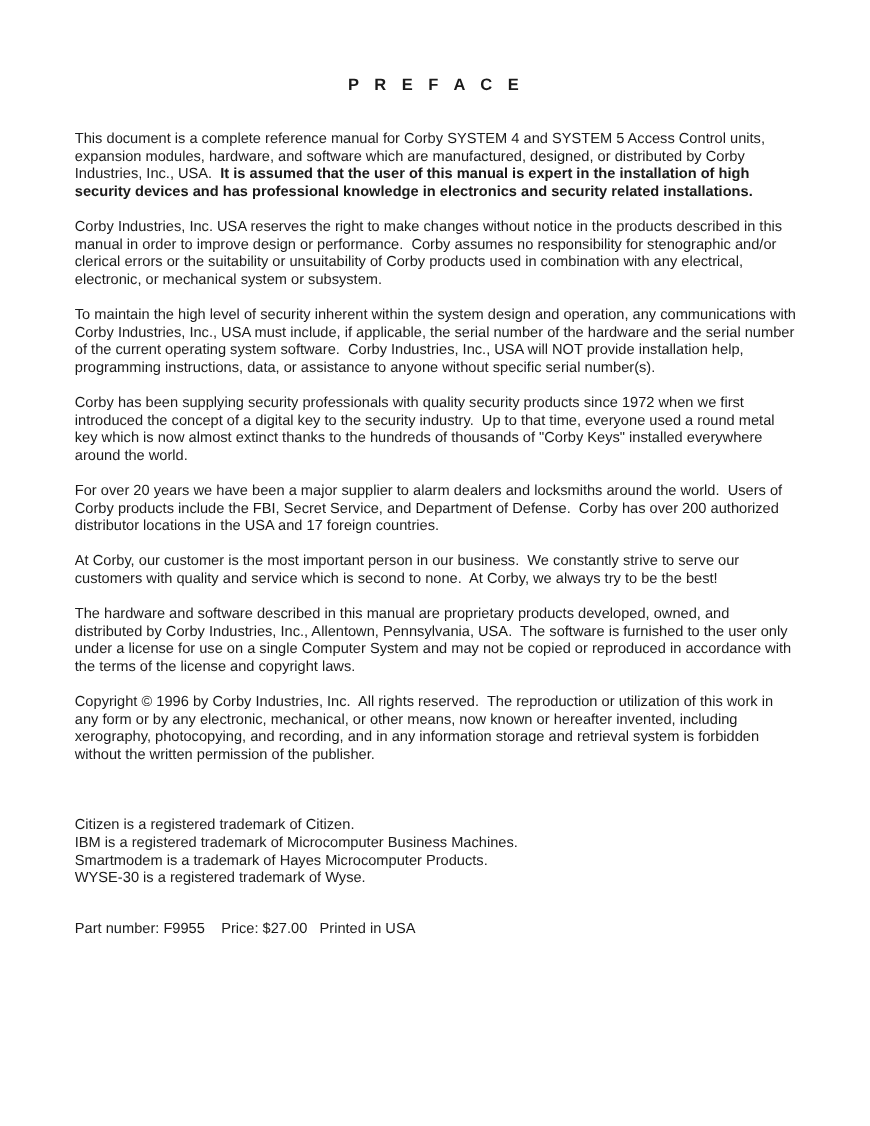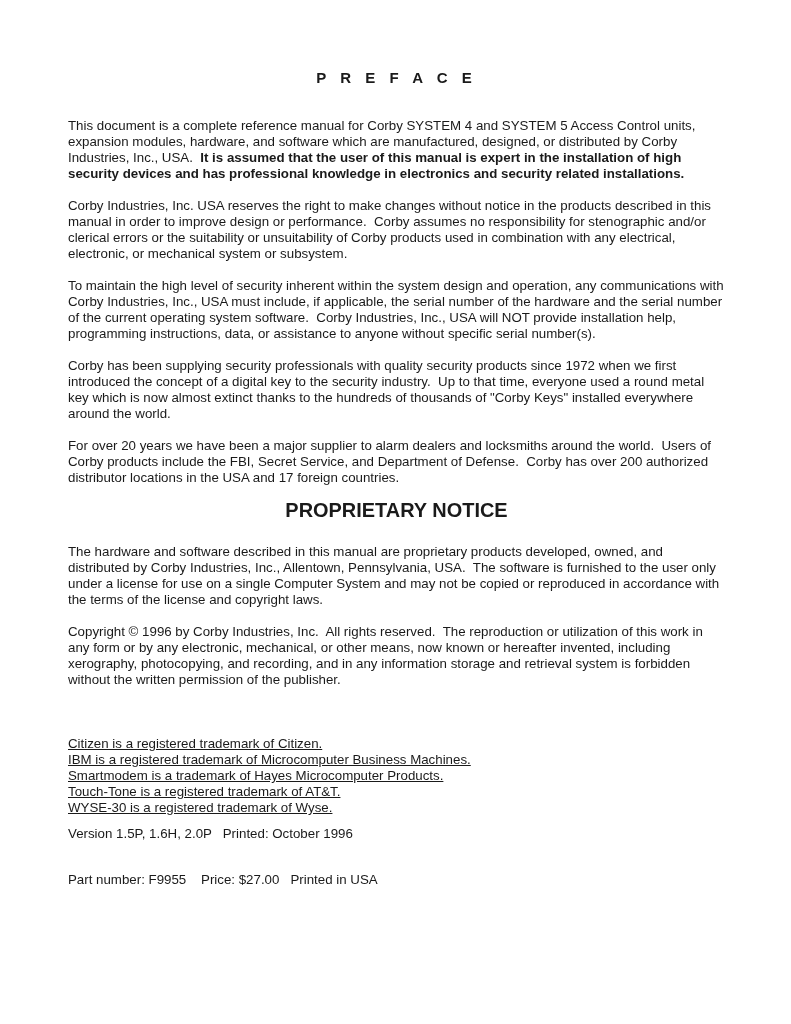--- a/index.html
+++ b/index.html
@@ -33,21 +33,20 @@
     text-align: left;
   }
   .para b { font-weight: bold; }
   .section-heading {
     text-align: center;
     font-weight: bold;
     margin: 10px 0 26px 0;
   }
   .tm-block {
     margin-top: 48px;
-    text-decoration: underline;
   }
   .tm-line {
     white-space: pre-wrap;
   }
   .version-line {
     margin-top: 10px;
     white-space: pre-wrap;
   }
   .part-line {
     margin-top: 30px;
@@ -65,32 +64,30 @@
 
   <p class="para">Corby Industries, Inc. USA reserves the right to make changes without notice in the products described in this manual in order to improve design or performance.  Corby assumes no responsibility for stenographic and/or clerical errors or the suitability or unsuitability of Corby products used in combination with any electrical, electronic, or mechanical system or subsystem.</p>
 
   <p class="para">To maintain the high level of security inherent within the system design and operation, any communications with Corby Industries, Inc., USA must include, if applicable, the serial number of the hardware and the serial number of the current operating system software.  Corby Industries, Inc., USA will NOT provide installation help, programming instructions, data, or assistance to anyone without specific serial number(s).</p>
 
 
   <p class="para">Corby has been supplying security professionals with quality security products since 1972 when we first introduced the concept of a digital key to the security industry.  Up to that time, everyone used a round metal key which is now almost extinct thanks to the hundreds of thousands of "Corby Keys" installed everywhere around the world.</p>
 
   <p class="para">For over 20 years we have been a major supplier to alarm dealers and locksmiths around the world.  Users of Corby products include the FBI, Secret Service, and Department of Defense.  Corby has over 200 authorized distributor locations in the USA and 17 foreign countries.</p>
 
+  <p class="para">At Corby, our customer is the most important person in our business.  We constantly strive to serve our customers with quality and service which is second to none.  At Corby, we always try to be the best!</p>
 
-  <h2 class="section-heading">PROPRIETARY NOTICE</h2>
 
   <p class="para">The hardware and software described in this manual are proprietary products developed, owned, and distributed by Corby Industries, Inc., Allentown, Pennsylvania, USA.  The software is furnished to the user only under a license for use on a single Computer System and may not be copied or reproduced in accordance with the terms of the license and copyright laws.</p>
 
   <p class="para">Copyright © 1996 by Corby Industries, Inc.  All rights reserved.  The reproduction or utilization of this work in any form or by any electronic, mechanical, or other means, now known or hereafter invented, including xerography, photocopying, and recording, and in any information storage and retrieval system is forbidden without the written permission of the publisher.</p>
 
   <div class="tm-block">
     <div class="tm-line">Citizen is a registered trademark of Citizen.</div>
     <div class="tm-line">IBM is a registered trademark of Microcomputer Business Machines.</div>
     <div class="tm-line">Smartmodem is a trademark of Hayes Microcomputer Products.</div>
-    <div class="tm-line">Touch-Tone is a registered trademark of AT&amp;T.</div>
     <div class="tm-line">WYSE-30 is a registered trademark of Wyse.</div>
   </div>
 
-  <div class="version-line">Version 1.5P, 1.6H, 2.0P   Printed: October 1996</div>
 
   <div class="part-line">Part number: F9955    Price: $27.00   Printed in USA</div>
 
 </div>
 
 </body></html>

